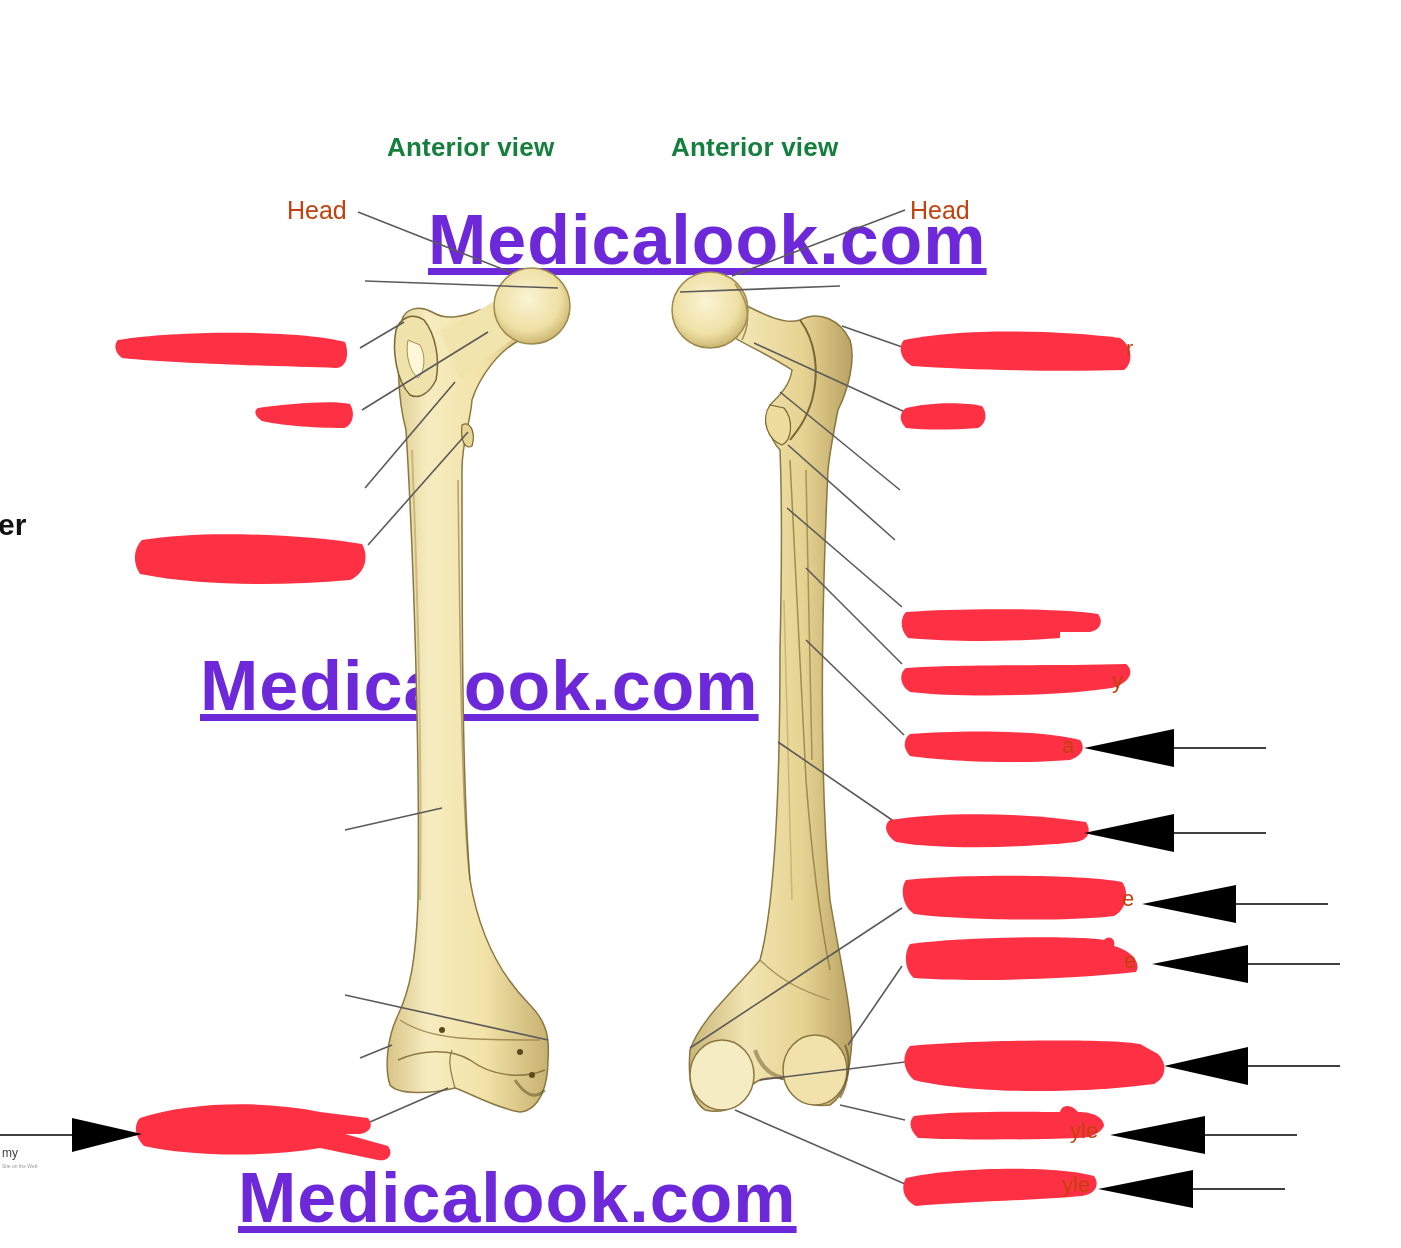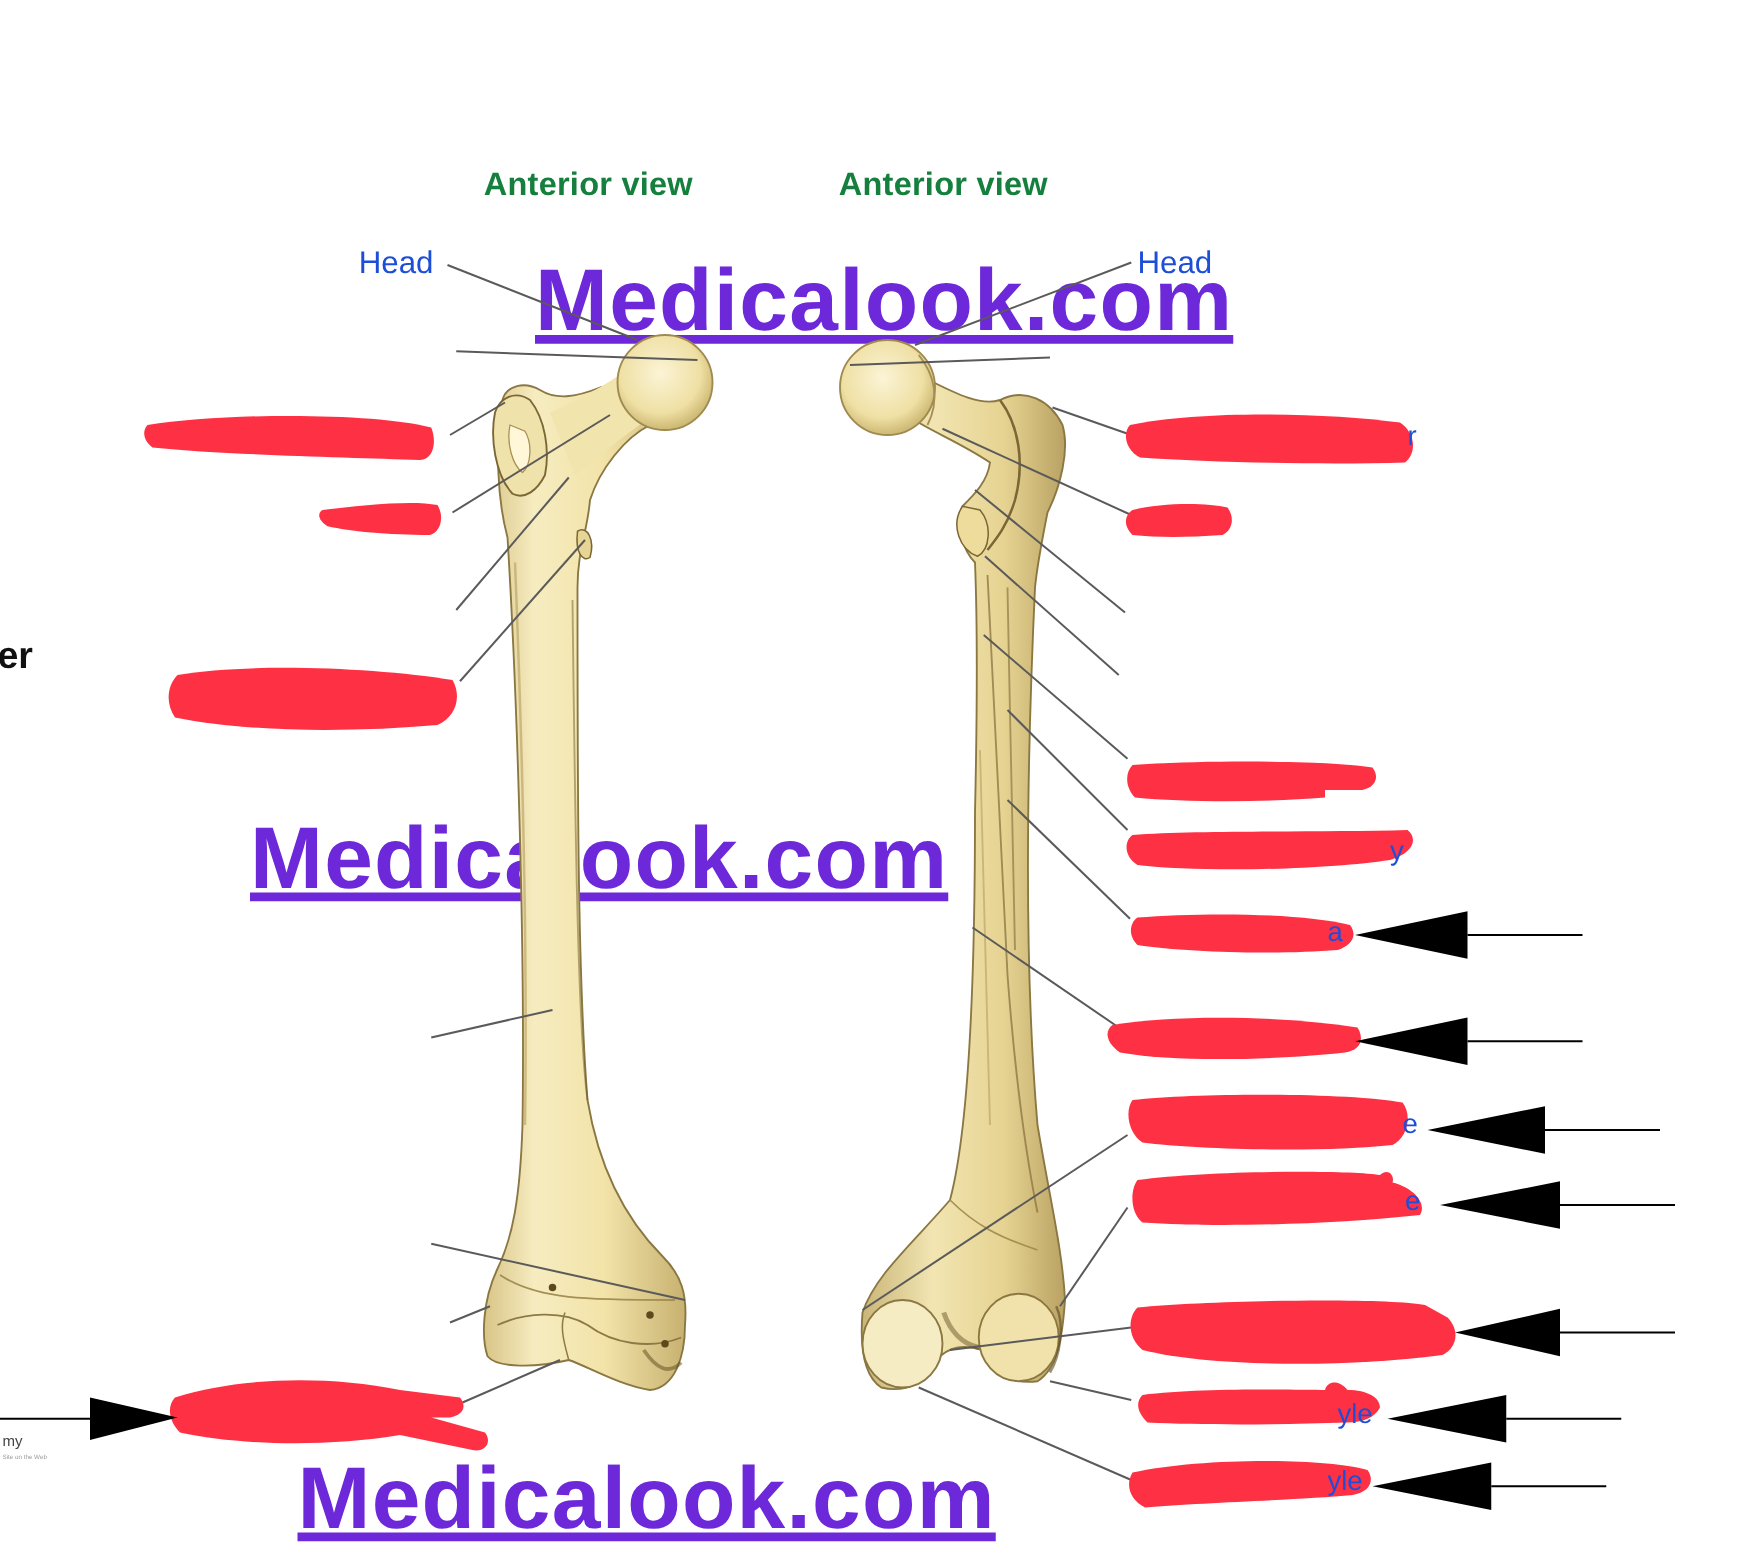--- a/index.html
+++ b/index.html
@@ -1,20 +1,20 @@
 <!DOCTYPE html>
 <html><head>
   <meta charset="utf-8">
   <style>
     html, body { margin: 0; padding: 0; background: #ffffff; }
     body { width: 1401px; height: 1248px; position: relative; overflow: hidden;
            font-family: "Liberation Sans", sans-serif; }
     .canvas { position: absolute; left: 0; top: 0; width: 1401px; height: 1248px; }
     .title { position: absolute; font-weight: bold; font-size: 26px; color: #15803d; letter-spacing: 0.2px; }
-    .label { position: absolute; font-size: 25px; color: #1d4ed8; }
+    .label { position: absolute; font-size: 25px; color: #c2410c; }
     .side-frag { position: absolute; font-weight: bold; font-size: 30px; color: #111; }
     .tiny { position: absolute; font-size: 12px; color: #444; text-align: right; }
     .tinier { position: absolute; font-size: 5px; color: #999; }
     .watermark { position: absolute; font-weight: bold; color: #6d28d9; font-size: 68px; letter-spacing: 1px; text-decoration: underline; }
     svg { position: absolute; left: 0; top: 0; }
   </style>
 </head>
 <body>
 
 <div class="canvas">

